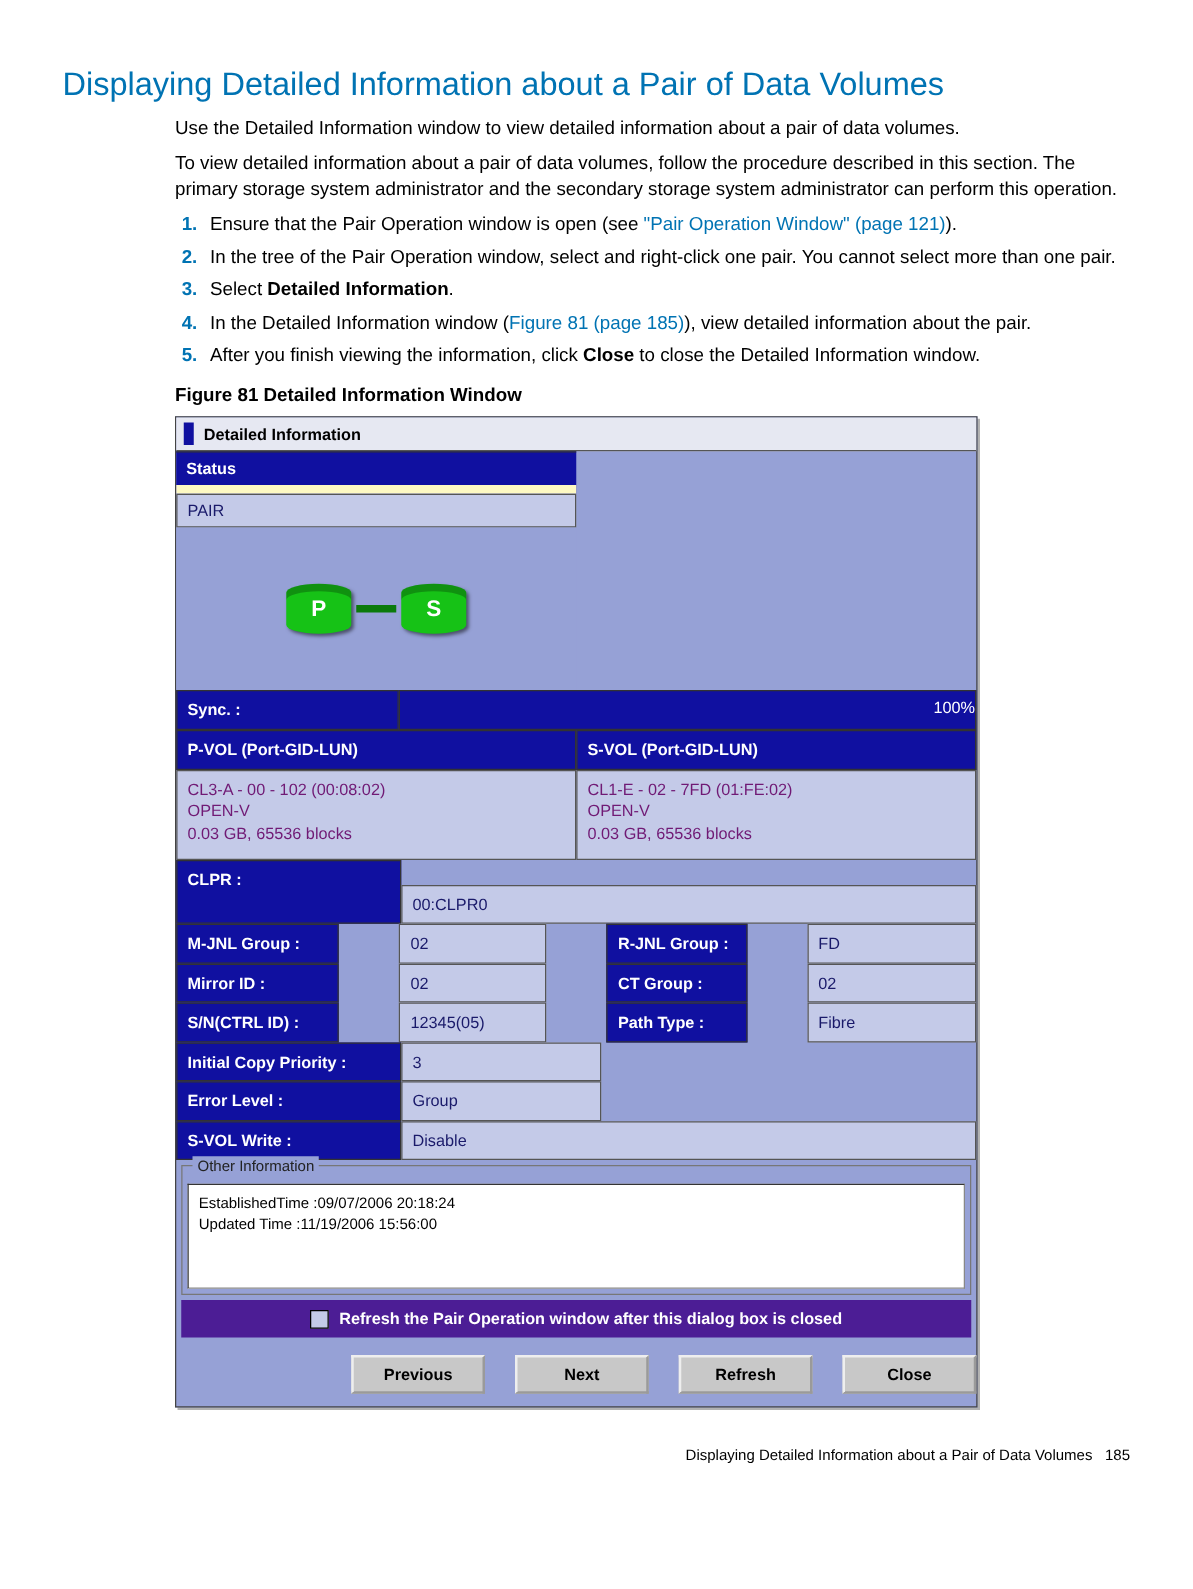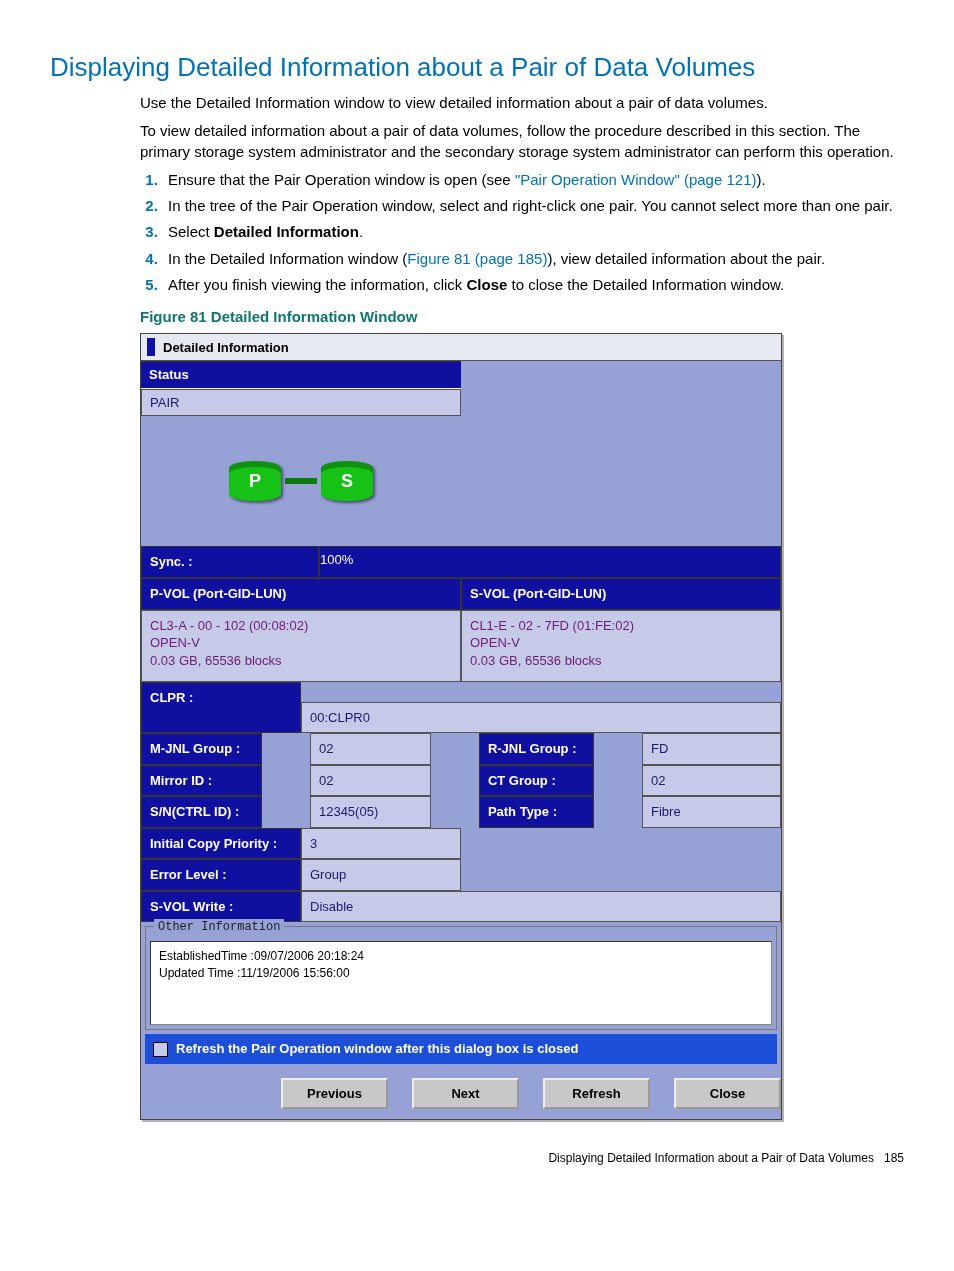--- a/index.html
+++ b/index.html
@@ -17,21 +17,21 @@
     font-size: 26px;
     color: #0073b3;
     margin: 10px 0 8px 0;
   }
   .body-text { margin: 0 0 8px 90px; }
   ol.steps { margin: 0 0 10px 90px; padding-left: 22px; }
   ol.steps li { padding-left: 6px; margin-bottom: 6px; }
   ol.steps li::marker { color: #0073b3; font-weight: bold; }
   .link { color: #0073b3; }
   .bold { font-weight: bold; }
-  .fig-cap { color: #0f766e; font-weight: bold; margin: 12px 0 6px 90px; }
+  .fig-cap { color: #000000; font-weight: bold; margin: 12px 0 6px 90px; }
 
   .window {
     margin-left: 90px;
     width: 640px;
     background: #96a1d6;
     border: 1px solid #444;
     box-shadow: 2px 2px 0 rgba(0,0,0,0.3);
     font-family: Arial, sans-serif;
     font-size: 13px;
   }
@@ -45,21 +45,21 @@
     border-bottom: 1px solid #555;
   }
   .title-strip { width: 8px; height: 18px; background: #1010a0; margin-right: 8px; }
 
   .hdr {
     background: #1010a0;
     color: #fff;
     font-weight: bold;
     padding: 4px 8px;
     border-top: 1px solid #333;
-    border-bottom: 1px solid #fef9c3;
+    border-bottom: 7px solid #fef9c3;
   }
   .cell-plain {
     background: #96a1d6;
     color: #222;
     padding: 4px 8px;
   }
   .cell-light {
     background: #c4cae8;
     color: #701a75;
     padding: 6px 8px;
@@ -88,53 +88,54 @@
     color: #fff; font-weight: bold; font-size: 18px;
     box-shadow: inset 0 6px 0 rgba(0,0,0,0.25), 2px 2px 3px rgba(0,0,0,0.5);
   }
   .conn {
     width: 32px; height: 6px; background: #0b7a0b;
   }
 
   .sync-row { display: flex; }
   .sync-label { width: 160px; }
   .sync-val {
-    flex: 1; background: #1010a0; color: #fff; text-align: left;
+    flex: 1; background: #1010a0; color: #fff; text-align: right;
     padding: 4px 0; border: 1px solid #333;
   }
 
   .two-col { display: flex; }
   .two-col > div { width: 50%; }
 
   .grid4 { display: flex; gap: 48px; }
-  .gL { width: 160px; } .gV { width: 160px; }
+  .gL { width: 180px; } .gV { width: 160px; }
   .gL2 { width: 151px; } .gV2 { width: 188px; }
   .val-box {
     background: #c4cae8; color: #1a1a6a;
     padding: 6px 8px; border: 1px solid #555;
   }
 
   .other-box {
     margin: 4px; border: 1px solid #777; background: #96a1d6;
     position: relative; padding-top: 10px;
   }
   .other-box .legend {
     position: absolute; top: -8px; left: 8px;
-    background: #96a1d6; padding: 0 4px; color: #222; font-size: 12px; font-family: Liberation Mono, monospace;
+    background: #96a1d6; padding: 0 4px; color: #222; font-size: 12px;
   }
   .other-inner {
     margin: 4px; background: #fff; color: #000;
     padding: 6px 8px; height: 70px; font-size: 12px;
     border: 1px inset #888;
   }
 
   .refresh-row {
-    background: #1d4ed8; color: #fff; font-weight: bold;
+    background: #4c1d95; color: #fff; font-weight: bold;
     padding: 6px 8px; display: flex; align-items: center; gap: 8px;
     margin: 0 4px 6px 4px;
+    justify-content: center;
   }
   .chk {
     width: 13px; height: 13px; background: #c4cae8;
     border: 1px solid #000; display: inline-block;
   }
 
   .btn-row {
     display: flex; gap: 24px; justify-content: center;
     padding: 8px 0 10px 140px;
   }

